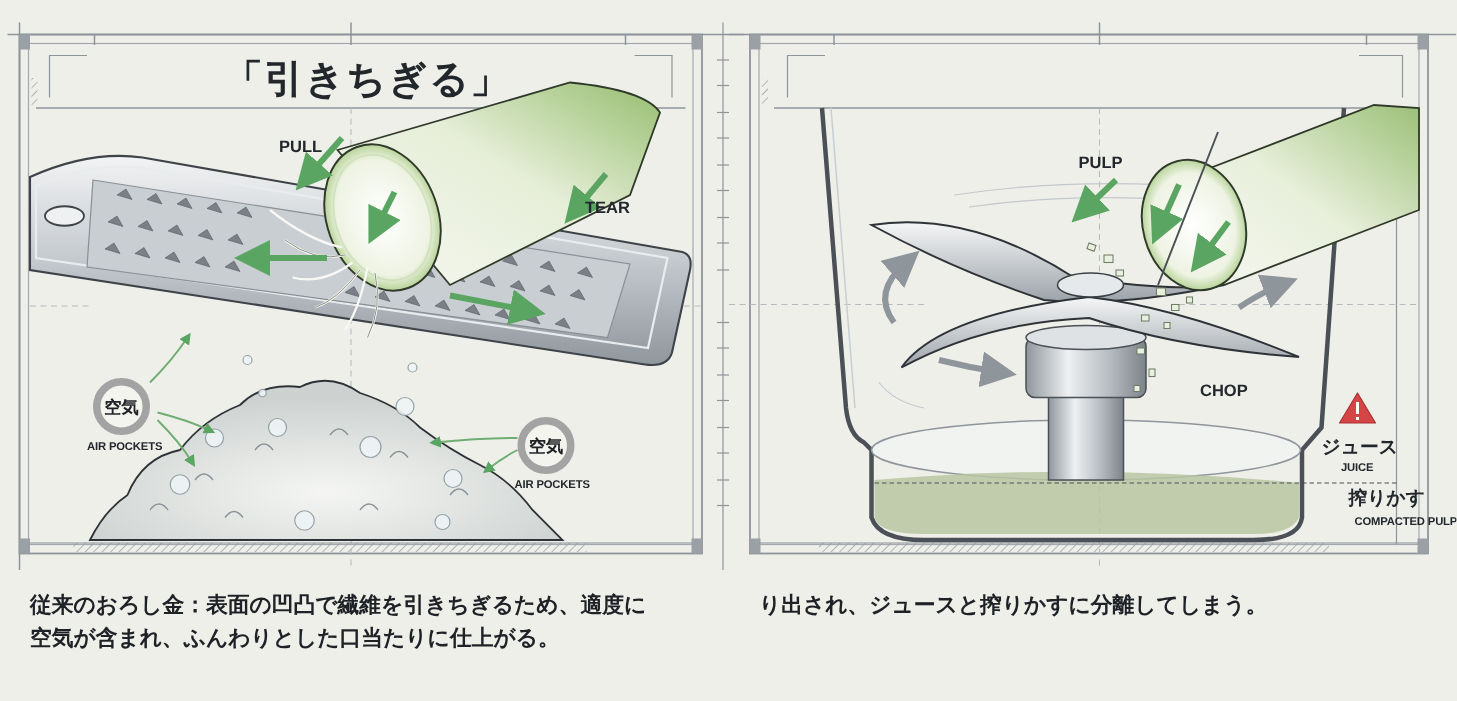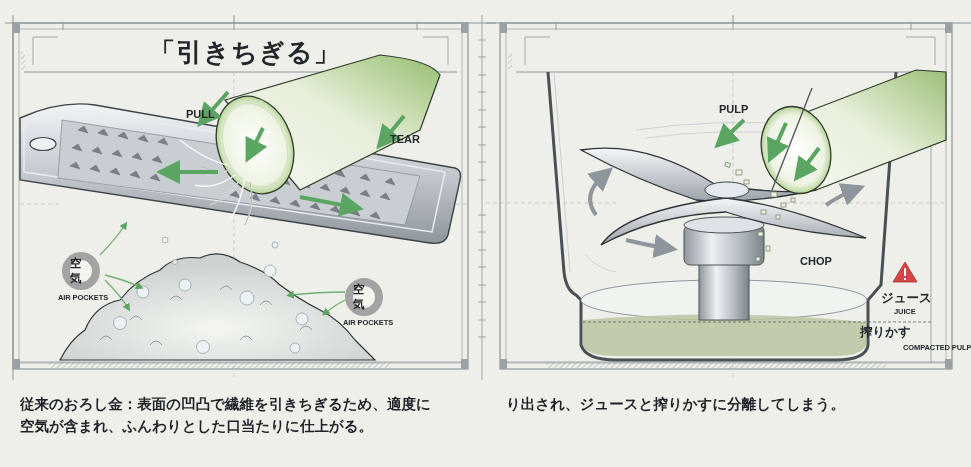--- a/index.html
+++ b/index.html
@@ -22,21 +22,21 @@
   .label {
     position: absolute; font-family: "Liberation Sans", "DejaVu Sans", sans-serif;
     font-weight: bold; color: #22272b; white-space: nowrap;
   }
   .label.sm { font-size: 11px; }
   .label.xs { font-size: 7.5px; font-weight: bold; letter-spacing: -0.1px; }
   .label.jp-lg { font-family: "DejaVu Sans", sans-serif; font-size: 12.5px; }
 
   .air-badge {
     position: absolute; width: 38px; height: 38px; border-radius: 50%;
-    border: 8px solid #a3a3a3; background: #f4f4ef;
+    border: 5px solid #a3a3a3; background: #f4f4ef;
     display: flex; align-items: center; justify-content: center;
     font-size: 11.5px; font-weight: bold; color: #1e2226;
   }
 
   .caption {
     position: absolute; top: 393px;
     font-size: 14.5px; font-weight: bold; line-height: 22px; color: #1e2226;
   }
   .caption-left { left: 20px; width: 450px; }
   .caption-right { left: 506px; width: 450px; }
@@ -220,21 +220,21 @@
       <path d="M100,255 Q115,240 125,225"></path>
       <path d="M105,275 Q125,280 140,287"></path>
       <path d="M105,280 Q120,295 128,308"></path>
       <path d="M345,292 Q320,292 290,295"></path>
       <path d="M345,300 Q335,305 325,313"></path>
     </g>
   </svg>
 
   <div class="title-bar">「引きちぎる」</div>
 
-  <div class="label sm" style="left:186px;top:92px;margin-top:16px;">PULL</div>
+  <div class="label sm" style="left:186px;top:92px;">PULL</div>
   <div class="label sm" style="left:390px;top:133px;">TEAR</div>
 
   <div class="air-badge" style="left:62px;top:252px;">空気</div>
   <div class="label xs" style="left:58px;top:293px;">AIR POCKETS</div>
 
   <div class="air-badge" style="left:345px;top:278px;">空気</div>
   <div class="label xs" style="left:343px;top:318px;">AIR POCKETS</div>
 </div>
 
 <div class="panel panel-right">
@@ -357,21 +357,21 @@
     </g>
   </svg>
 
 
   <div class="label sm" style="left:233px;top:103px;">PULP</div>
   <div class="label sm" style="left:314px;top:255px;">CHOP</div>
 
   <div class="label jp-lg" style="left:395px;top:290px;">ジュース</div>
   <div class="label xs" style="left:408px;top:307px;">JUICE</div>
 
-  <div class="label jp-lg" style="left:374px;top:324px;">搾りかす</div>
+  <div class="label jp-lg" style="left:413px;top:324px;">搾りかす</div>
   <div class="label xs" style="left:388px;top:343px;margin-left:29px;">COMPACTED PULP</div>
 </div>
 
 <div class="caption caption-left">
   <div>従来のおろし金：表面の凹凸で繊維を引きちぎるため、適度に</div>
   <div>空気が含まれ、ふんわりとした口当たりに仕上がる。</div>
 </div>
 <div class="caption caption-right">
   <div>り出され、ジュースと搾りかすに分離してしまう。</div>
 </div>

